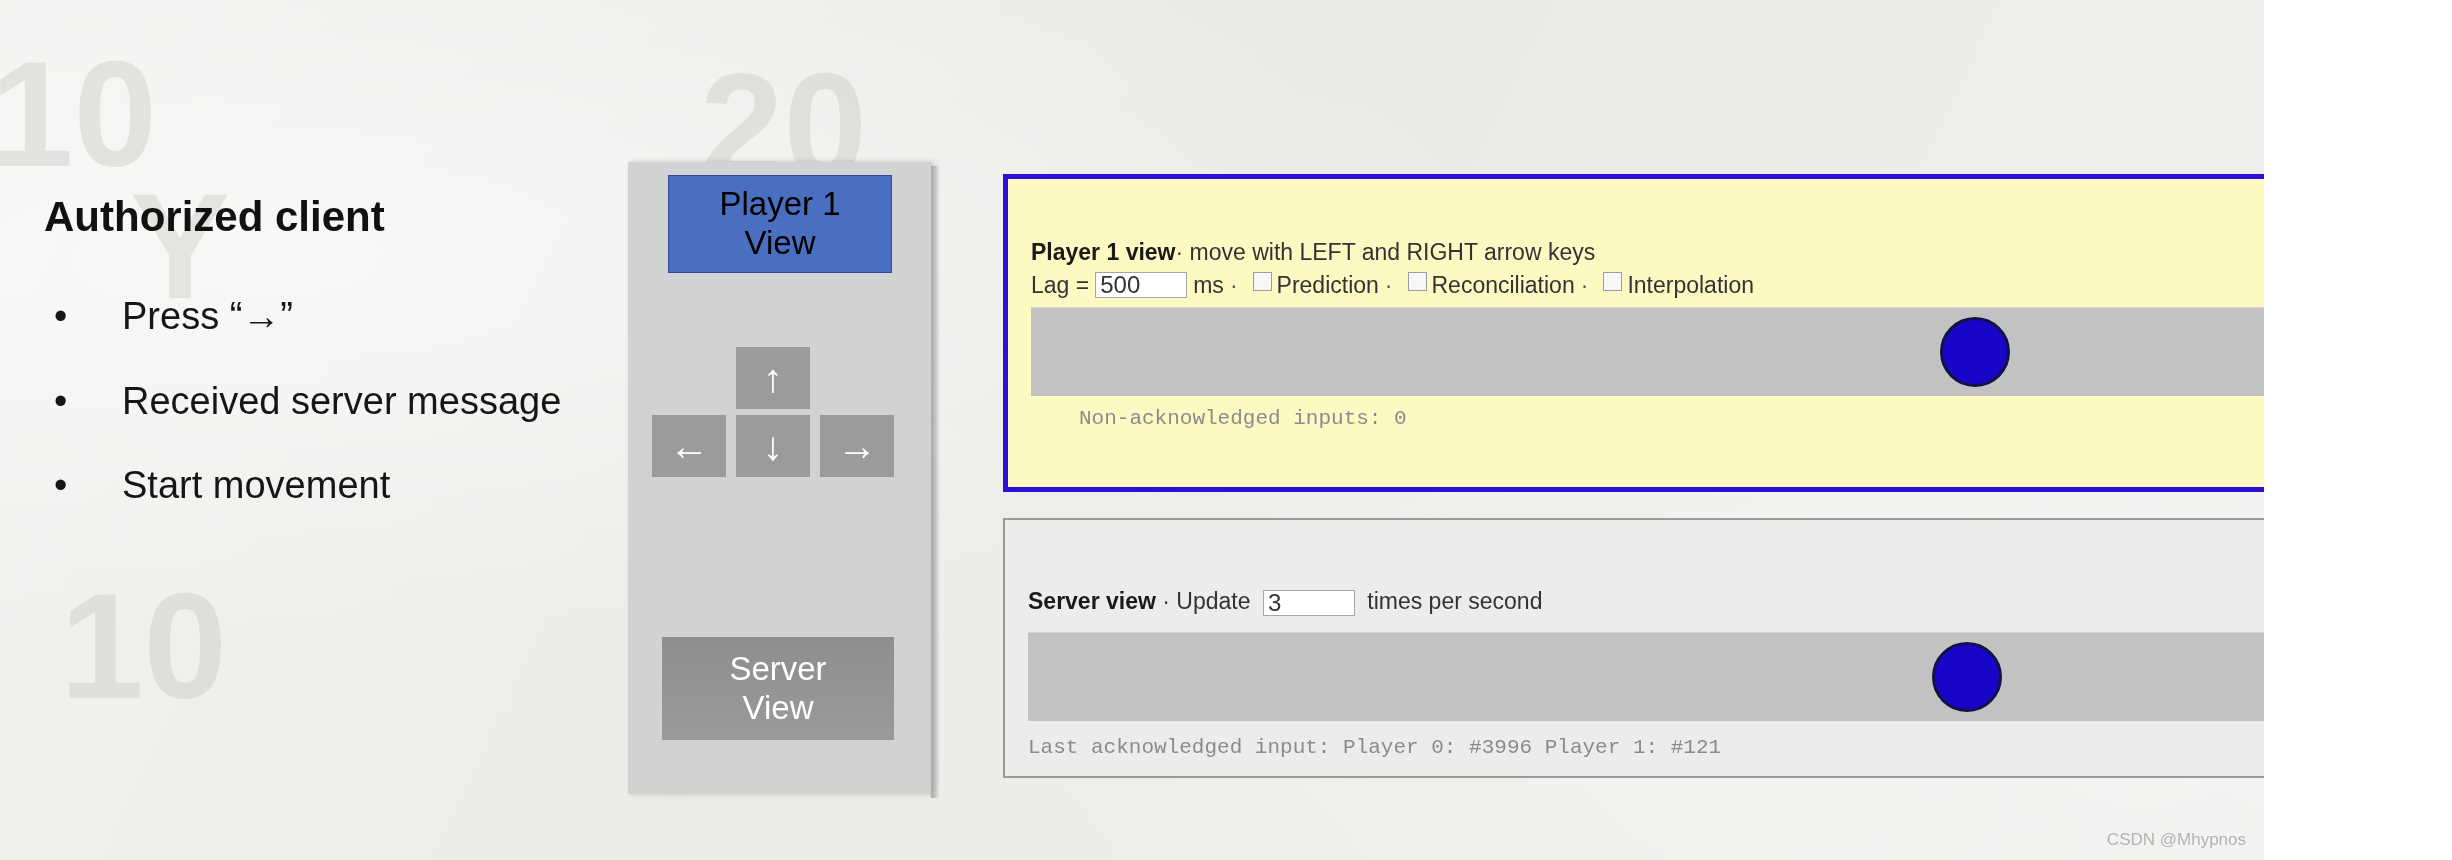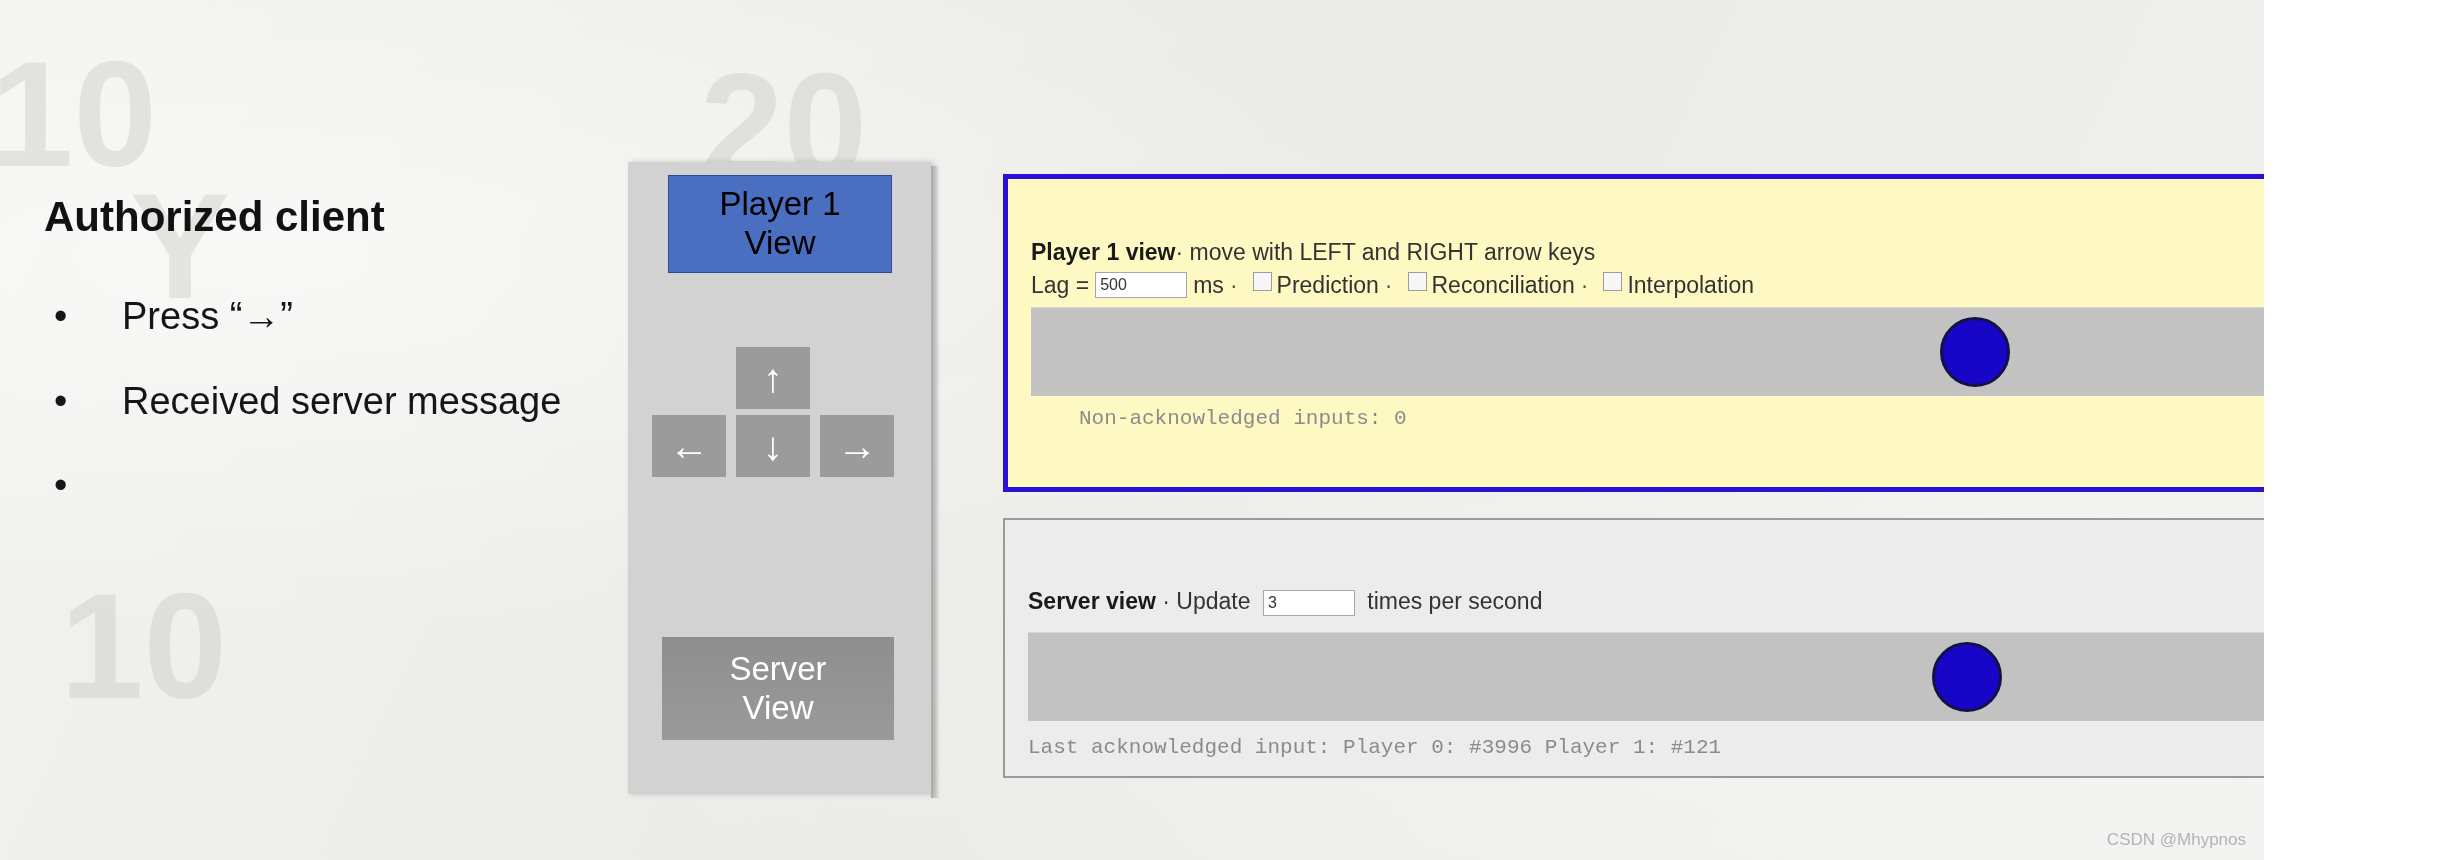--- a/index.html
+++ b/index.html
@@ -200,21 +200,21 @@
     align-items: flex-start;
     white-space: nowrap;
   }
   .txt-input {
     display: inline-block;
     width: 92px;
     height: 26px;
     background: #ffffff;
     border: 1px solid #a6a6a6;
     font-family: "Liberation Sans", sans-serif;
-    font-size: 16px;
+    font-size: 24px;
     color: #333333;
     padding: 1px 4px;
     margin: 0 6px;
     box-sizing: border-box;
     vertical-align: middle;
     line-height: 24px;
   }
   .cbx {
     display: inline-block;
     width: 17px;
@@ -292,20 +292,21 @@
       <li class="bullet-item">
         <span class="bullet-dot">•</span>
         <span>Press “→”</span>
       </li>
       <li class="bullet-item">
         <span class="bullet-dot">•</span>
         <span>Received server message</span>
       </li>
       <li class="bullet-item">
         <span class="bullet-dot">•</span>
+        <span>Start movement</span>
       </li>
     </ul>
   </div>
 
   <div class="ctrl-panel">
     <div class="ctrl-panel-shadow"></div>
 
     <div class="btn-player1">
       <span>Player 1</span>
       <span>View</span>

